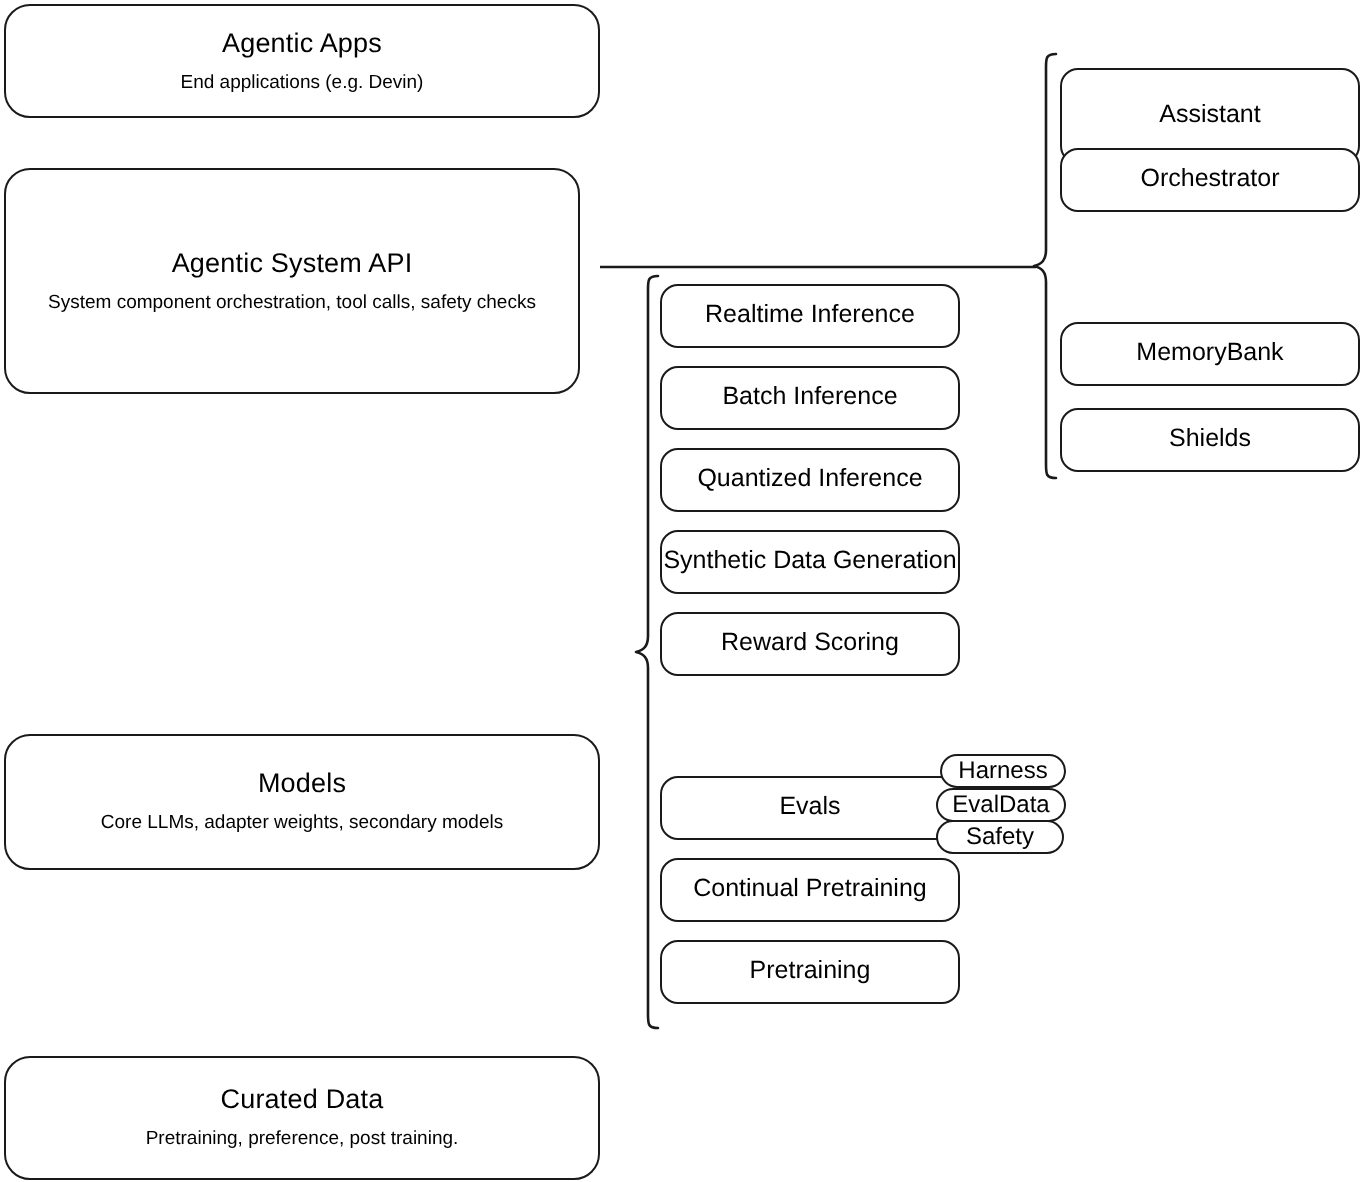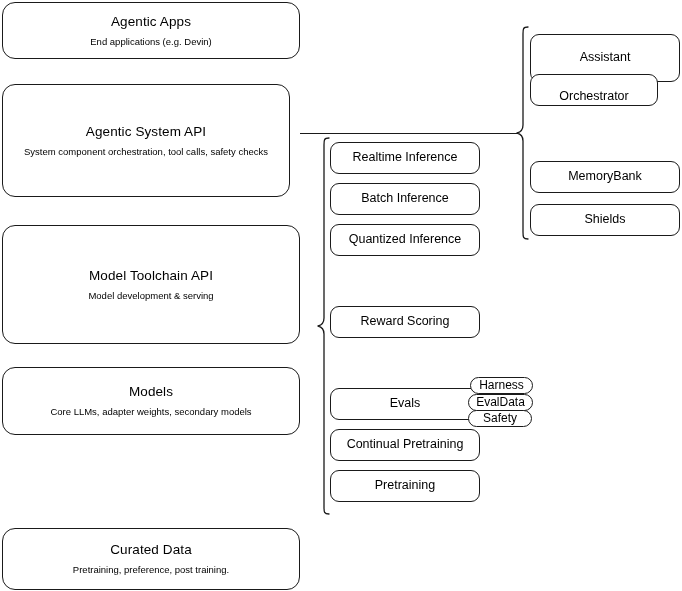--- a/index.html
+++ b/index.html
@@ -75,24 +75,20 @@
   <div class="node layer" style="left:2px; top:2px; width:298px; height:57px;">
     <div class="title">Agentic Apps</div>
     <div class="subtitle">End applications (e.g. Devin)</div>
   </div>
 
   <div class="node layer" style="left:2px; top:84px; width:288px; height:113px;">
     <div class="title">Agentic System API</div>
     <div class="subtitle">System component orchestration, tool calls, safety checks</div>
   </div>
 
-  <div class="node layer" style="left:2px; top:225px; width:298px; height:119px;">
-    <div class="title">Model Toolchain API</div>
-    <div class="subtitle">Model development &amp; serving</div>
-  </div>
 
   <div class="node layer" style="left:2px; top:367px; width:298px; height:68px;">
     <div class="title">Models</div>
     <div class="subtitle">Core LLMs, adapter weights, secondary models</div>
   </div>
 
 
   <div class="node layer" style="left:2px; top:528px; width:298px; height:62px;">
     <div class="title">Curated Data</div>
     <div class="subtitle">Pretraining, preference, post training.</div>
@@ -118,20 +114,23 @@
 
   <div class="node chip" style="left:330px; top:142px; width:150px; height:32px;">
     <span>Realtime Inference</span>
   </div>
   <div class="node chip" style="left:330px; top:183px; width:150px; height:32px;">
     <span>Batch Inference</span>
   </div>
   <div class="node chip" style="left:330px; top:224px; width:150px; height:32px;">
     <span>Quantized Inference</span>
   </div>
+  <div class="node chip" style="left:330px; top:265px; width:150px; height:32px;">
+    <span>Synthetic Data Generation</span>
+  </div>
   <div class="node chip" style="left:330px; top:306px; width:150px; height:32px;">
     <span>Reward Scoring</span>
   </div>
   <div class="node chip" style="left:330px; top:388px; width:150px; height:32px;">
     <span>Evals</span>
   </div>
   <div class="node chip" style="left:330px; top:429px; width:150px; height:32px;">
     <span>Continual Pretraining</span>
   </div>
   <div class="node chip" style="left:330px; top:470px; width:150px; height:32px;">
@@ -144,21 +143,21 @@
   <div class="node capsule" style="left:468px; top:394px; width:65px; height:17px;">
     <span>EvalData</span>
   </div>
   <div class="node capsule" style="left:468px; top:410px; width:64px; height:17px;">
     <span>Safety</span>
   </div>
 
   <div class="node chip" style="left:530px; top:34px; width:150px; height:48px;">
     <span>Assistant</span>
   </div>
-  <div class="node chip" style="left:530px; top:74px; width:128px; height:32px;justify-content:flex-end;">
+  <div class="node chip" style="left:530px; top:74px; width:150px; height:32px;">
     <span>Orchestrator</span>
   </div>
   <div class="node chip" style="left:530px; top:161px; width:150px; height:32px;justify-content:center;">
     <span>MemoryBank</span>
   </div>
   <div class="node chip" style="left:530px; top:204px; width:150px; height:32px;">
     <span>Shields</span>
   </div>
 
 </div>

